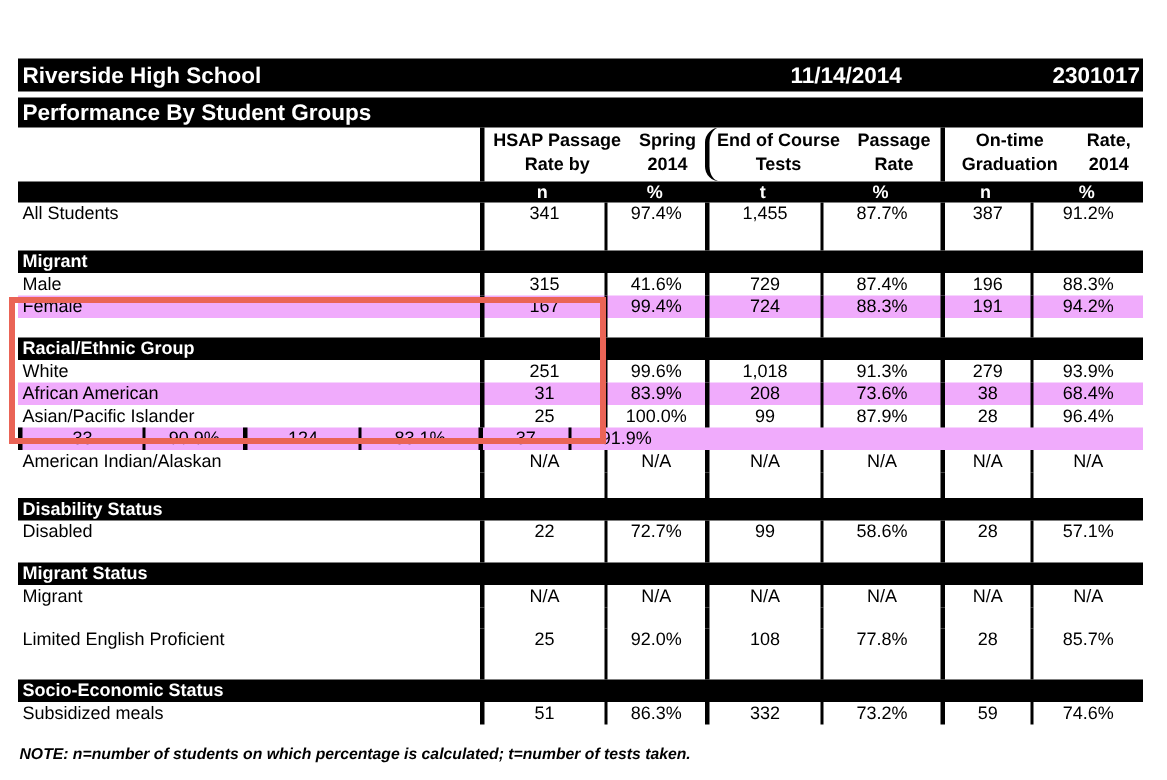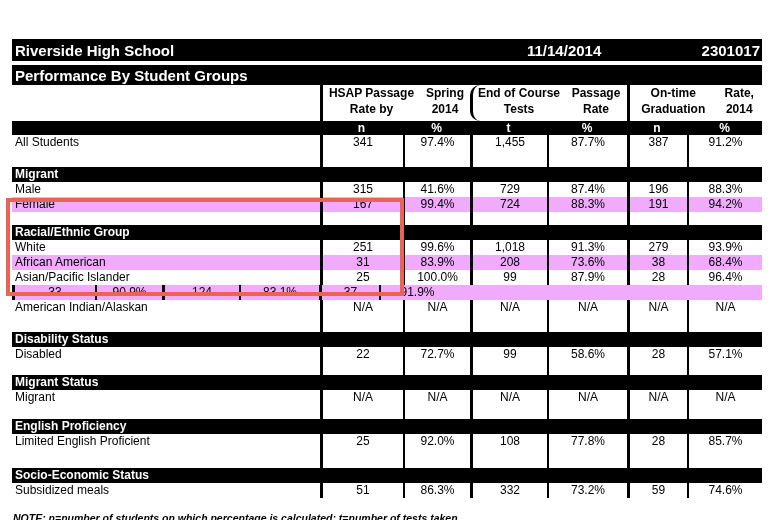--- a/index.html
+++ b/index.html
@@ -218,21 +218,20 @@
         </div>
         <div class="row" style="height: 14px;">
           <div class="label"></div>
           <div class="cell c0"></div>
           <div class="cell c1"></div>
           <div class="cell c2"></div>
           <div class="cell c3"></div>
           <div class="cell c4"></div>
           <div class="cell c5"></div>
         </div>
-        <div class="sectionbar">English Proficiency</div>
         <div class="row">
           <div class="label">Limited English Proficient</div>
           <div class="cell c0">25</div>
           <div class="cell c1">92.0%</div>
           <div class="cell c2">108</div>
           <div class="cell c3">77.8%</div>
           <div class="cell c4">28</div>
           <div class="cell c5">85.7%</div>
         </div>
         <div class="row" style="height: 19px;">

